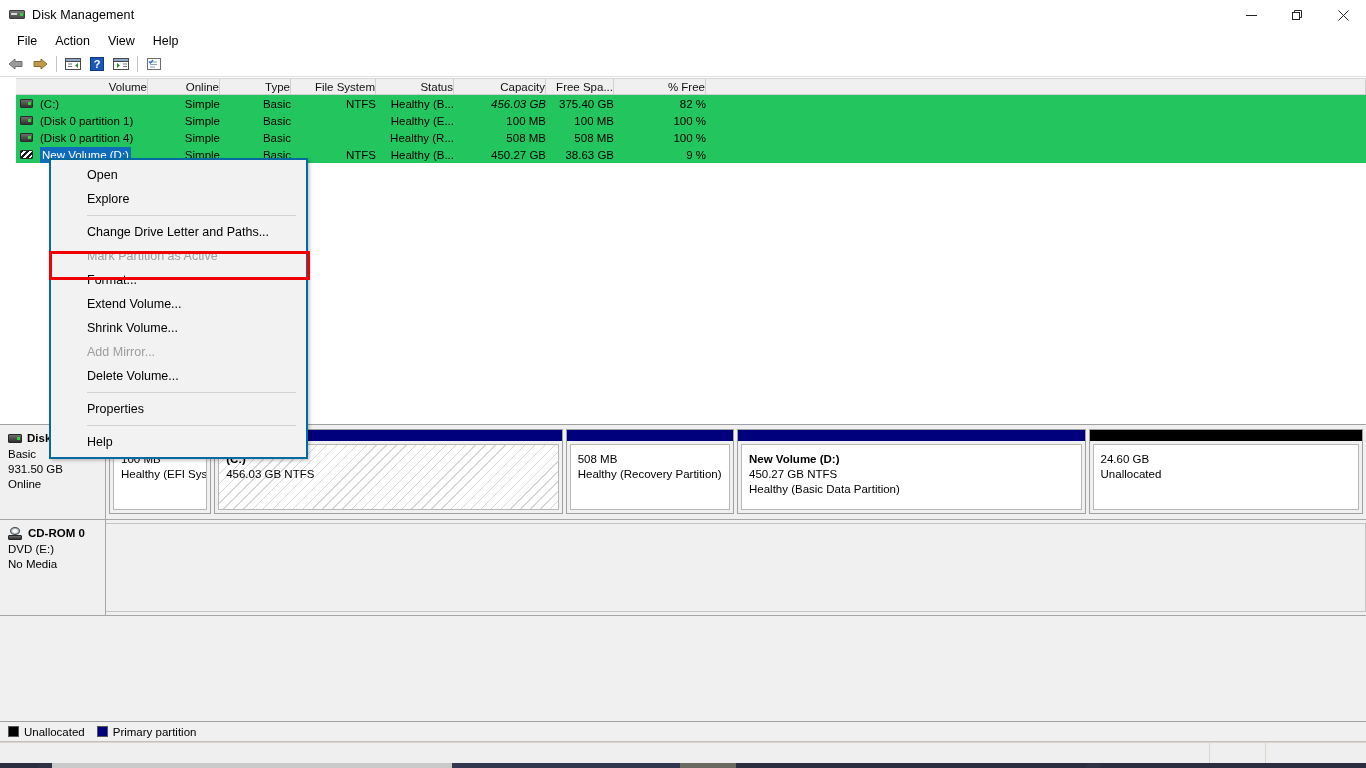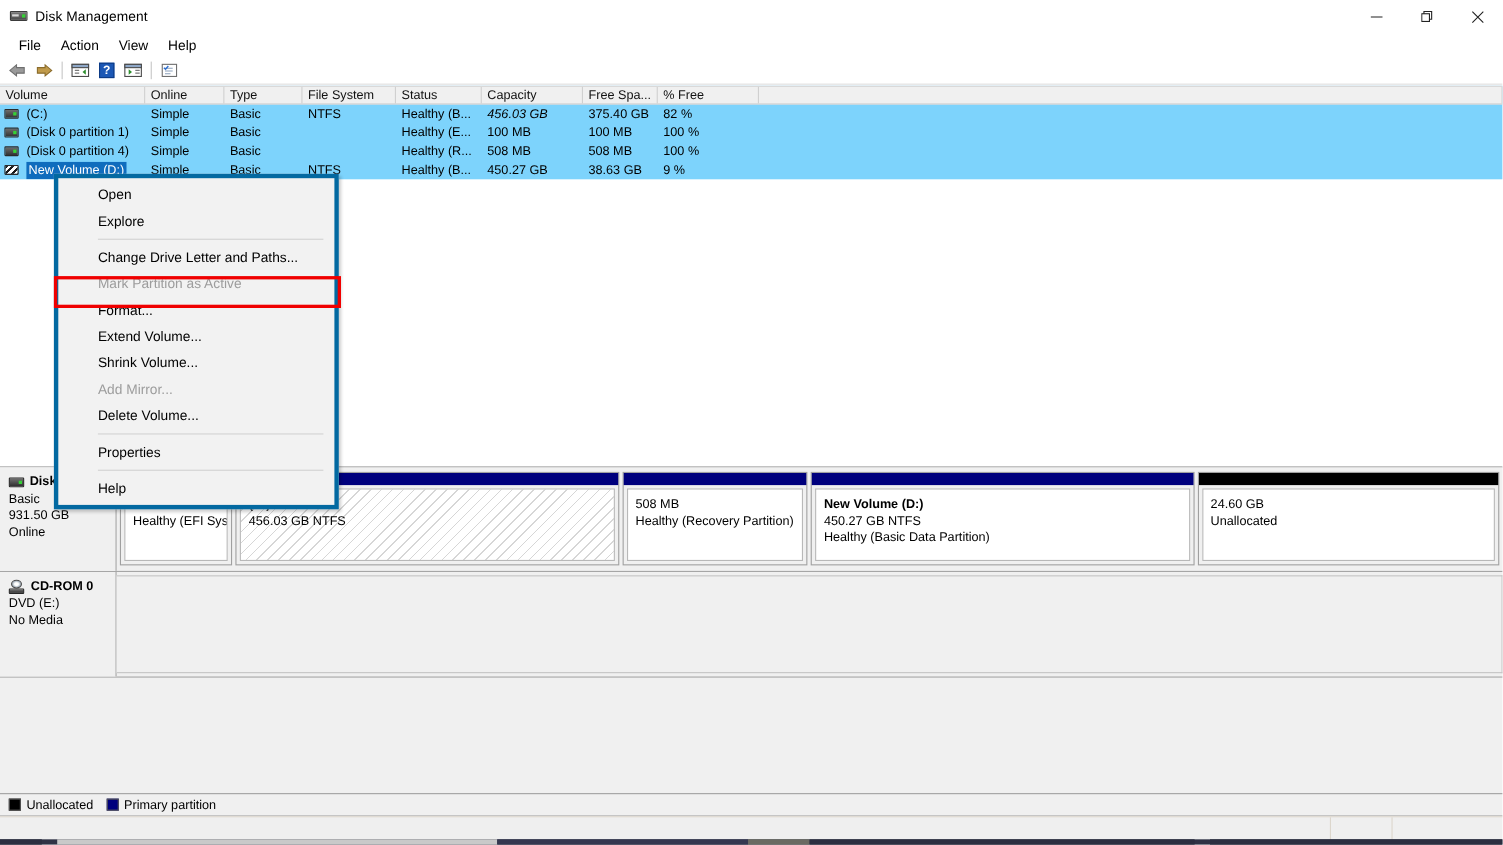--- a/index.html
+++ b/index.html
@@ -81,22 +81,23 @@
   .help-ico {
     width: 14px; height: 14px;
     background: #1b57b5;
     color: #fff; font-size: 11px; font-weight: bold;
     display: flex; align-items: center; justify-content: center;
     border: 1px solid #0c3b86;
   }
 
   
   #vol-list {
-    position: absolute; left: 0; top: 78px; right: 0;
-    background: #7dd3fc;
+    position: absolute; left: 16px; top: 78px; right: 0;
+    background: #22c55e;
+    text-align: right;
   }
   #vol-head {
     display: flex; height: 17px;
     background: #f0f0f0;
     border-top: 1px solid #d6d6d6;
     border-bottom: 1px solid #d0d0d0;
   }
   #vol-head .hcell {
     font-size: 11.5px; color: #111;
     padding: 1px 0 0 5px;
@@ -242,21 +243,21 @@
     position: absolute; left: 0; right: 0; bottom: 0; height: 5px;
     background: #2f3245;
   }
   #taskbar .tb-seg { position: absolute; top: 0; height: 5px; }
 
   
   #ctx-menu {
     position: absolute; left: 49px; top: 158px;
     width: 259px;
     background: #f2f2f2;
-    border: 4px solid #0369a1;
+    border: 2px solid #0369a1;
     box-shadow: 2px 2px 3px rgba(0,0,0,.20);
     padding: 3px 0 3px 0;
     z-index: 40;
   }
   .ctx-item {
     height: 24px; display: flex; align-items: center;
     padding-left: 36px;
     font-size: 12.5px; color: #000;
   }
   .ctx-item.disabled { color: #9d9d9d; }

